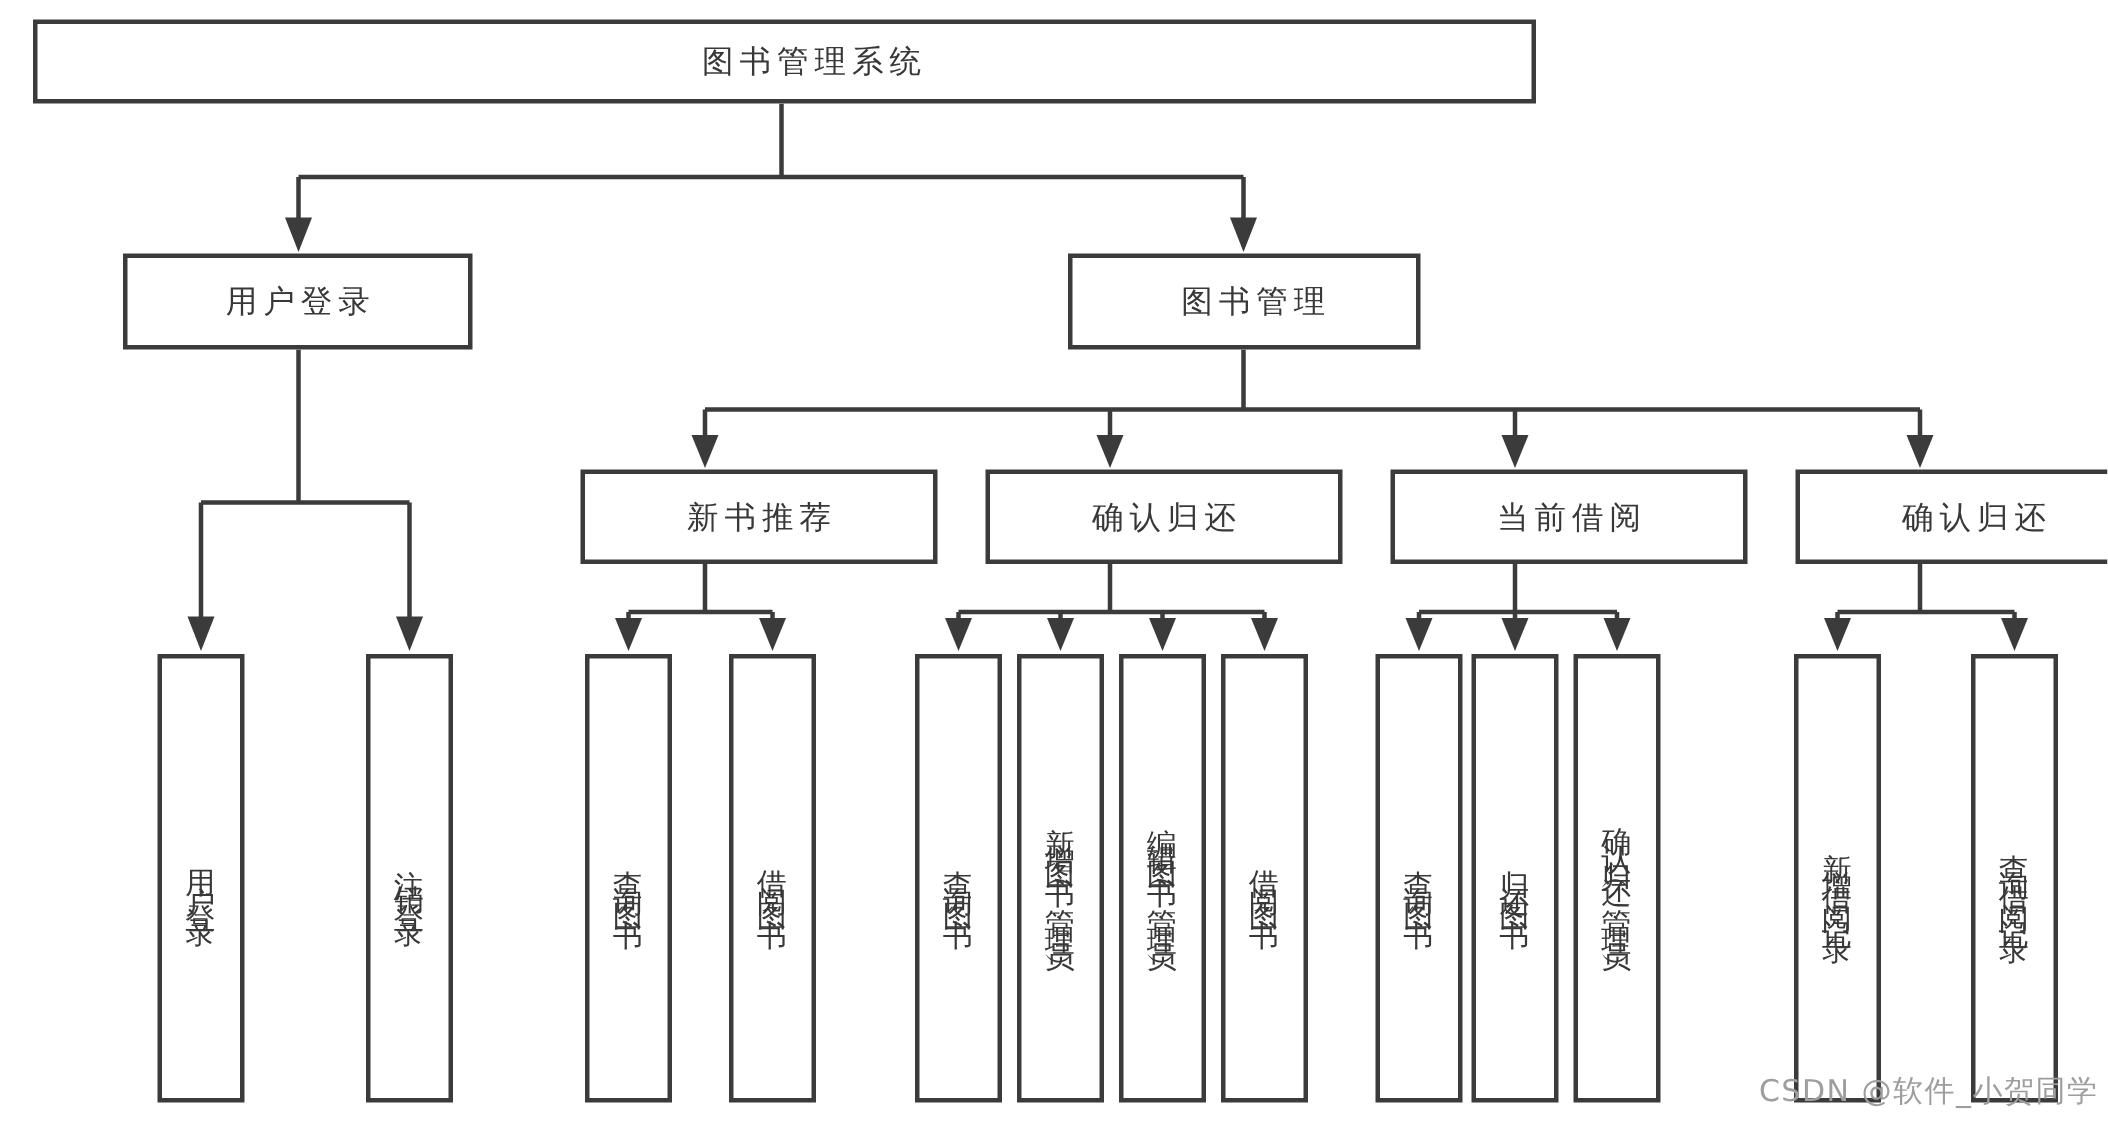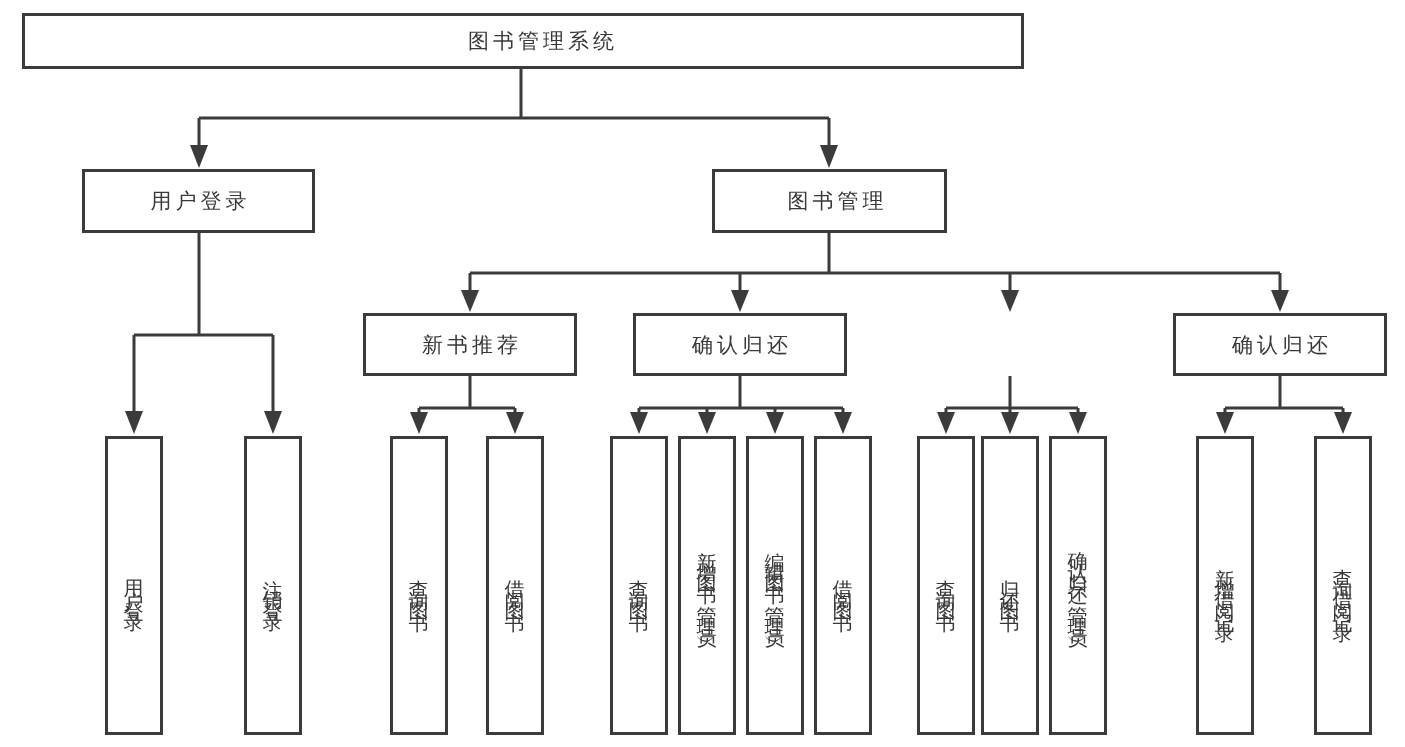--- a/index.html
+++ b/index.html
@@ -27,21 +27,21 @@
     text-orientation:mixed;
     font-size:20px;
     letter-spacing:11px;
     line-height:1;
     white-space:nowrap;
   }
   
   .n-root{left:22px;top:13px;width:1002px;height:56px;padding-left:36px;}
   .n-user-login{left:82px;top:169px;width:233px;height:64px;}
   .n-book-mgmt{left:712px;top:169px;width:235px;height:64px;padding-left:12px;}
-  .lvl3{top:313px;width:214px;height:63px;}
+  .lvl3{top:313px;width:238px;height:63px;margin-left:24px;}
   .n-new-book{left:363px;}
   .n-book-borrow{left:633px;}
   .n-current-borrow{left:903px;}
   .n-borrow-records{left:1173px;}
   .leaf{top:436px;width:58px;height:299px;}
   .lf-1a{left:105px;} .lf-1b{left:244px;}
   .lf-2a{left:390px;} .lf-2b{left:486px;}
   .lf-3a{left:610px;} .lf-3b{left:678px;} .lf-3c{left:746px;} .lf-3d{left:814px;}
   .lf-4a{left:917px;} .lf-4b{left:981px;} .lf-4c{left:1049px;}
   .lf-5a{left:1196px;} .lf-5b{left:1314px;}
@@ -100,33 +100,35 @@
     </g>
   </svg>
 
   <div class="box h n-root">图书管理系统</div>
 
   <div class="box h n-user-login">用户登录</div>
   <div class="box h n-book-mgmt">图书管理</div>
 
   <div class="box h lvl3 n-new-book">新书推荐</div>
   <div class="box h lvl3 n-book-borrow">确认归还</div>
+  <div class="box h lvl3 n-current-borrow">当前借阅</div>
   <div class="box h lvl3 n-borrow-records">确认归还</div>
 
   <div class="box v leaf lf-1a">用户登录</div>
   <div class="box v leaf lf-1b">注销登录</div>
 
   <div class="box v leaf lf-2a">查询图书</div>
   <div class="box v leaf lf-2b">借阅图书</div>
 
   <div class="box v leaf lf-3a">查询图书</div>
   <div class="box v leaf lf-3b">新增图书（管理员）</div>
   <div class="box v leaf lf-3c">编辑图书（管理员）</div>
   <div class="box v leaf lf-3d">借阅图书</div>
 
   <div class="box v leaf lf-4a">查询图书</div>
   <div class="box v leaf lf-4b">归还图书</div>
   <div class="box v leaf lf-4c">确认归还（管理员）</div>
 
   <div class="box v leaf lf-5a">新增借阅记录</div>
   <div class="box v leaf lf-5b">查询借阅记录</div>
 
+  <div id="watermark">CSDN @软件_小贺同学</div>
 </div>
 
 </body></html>

